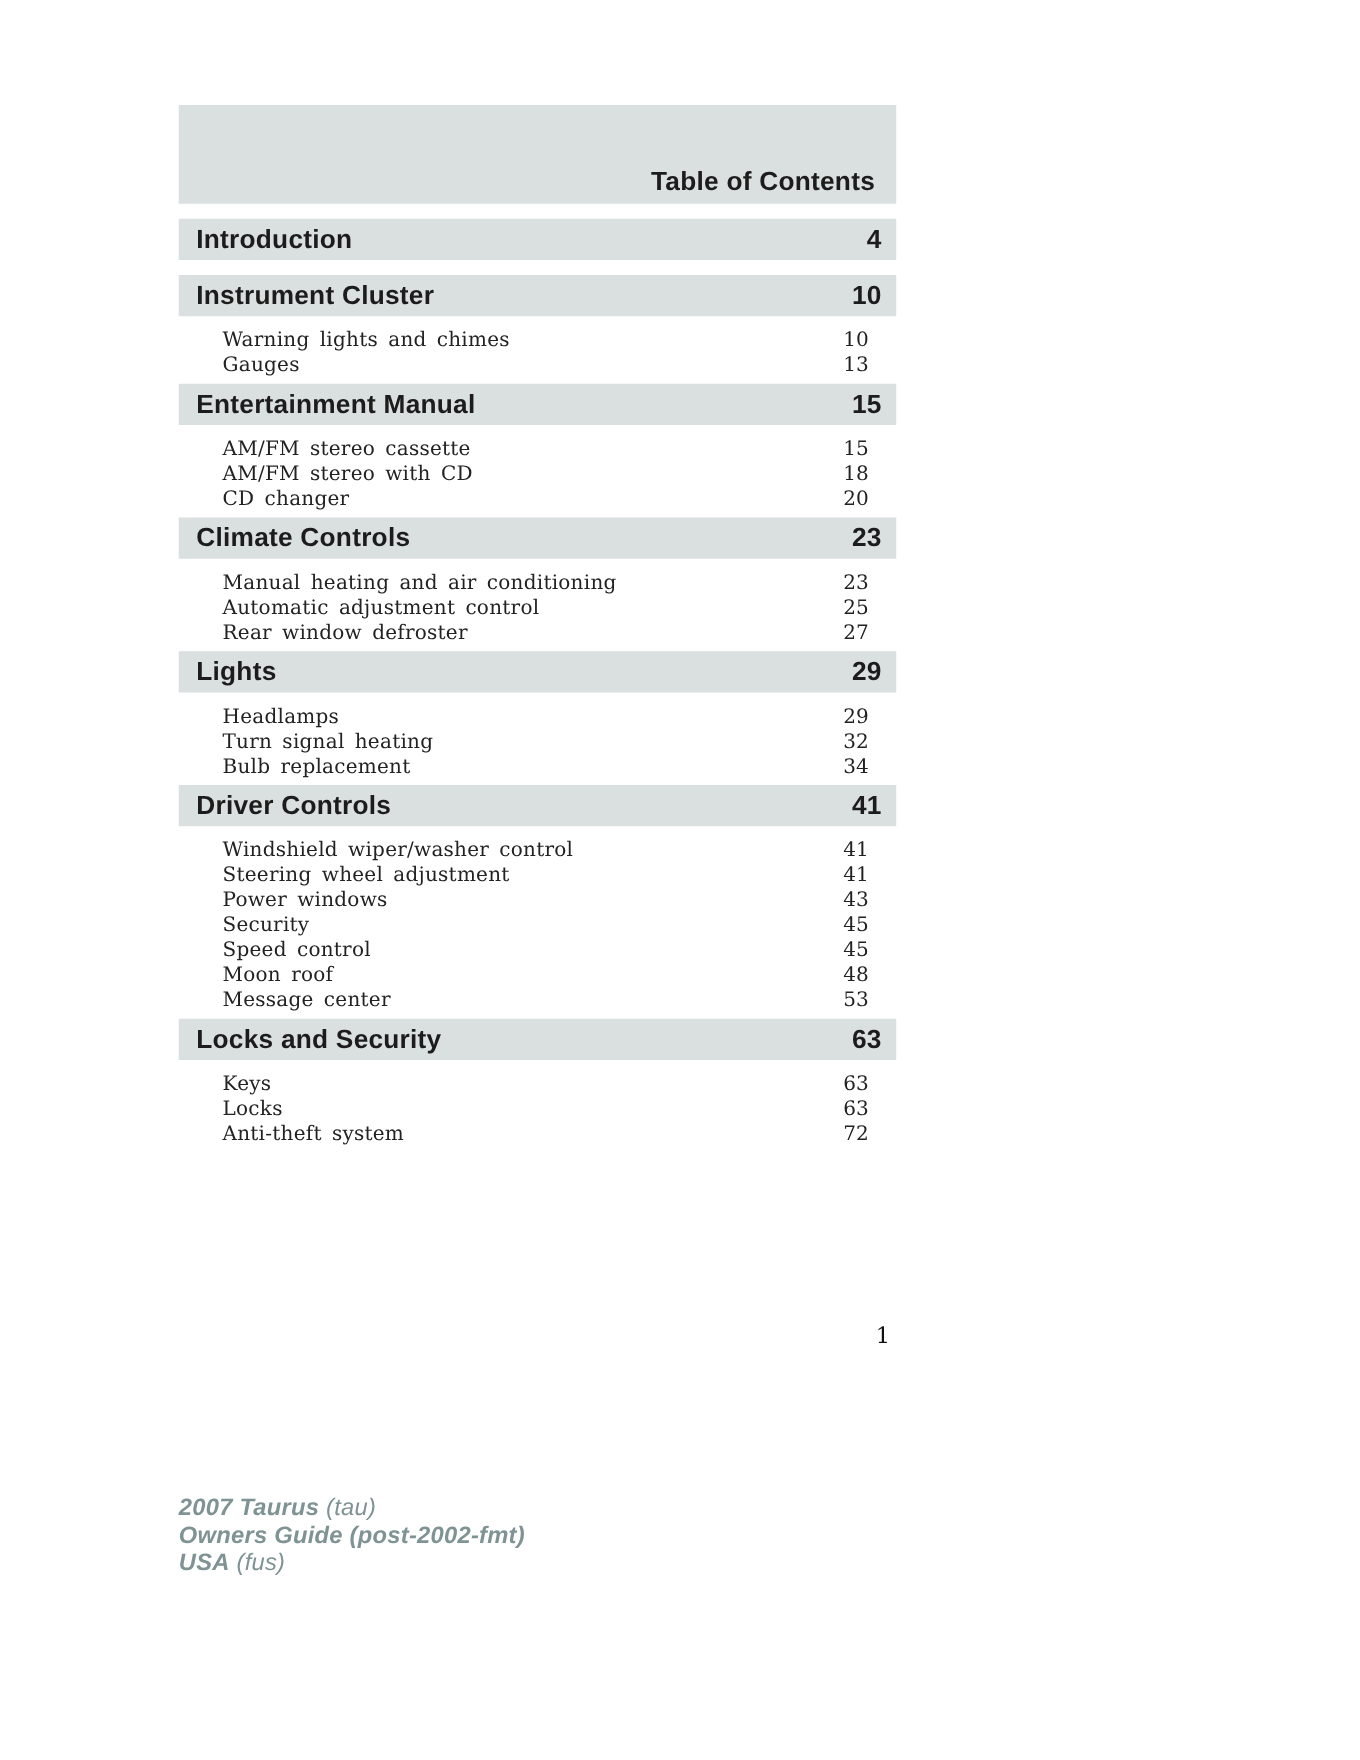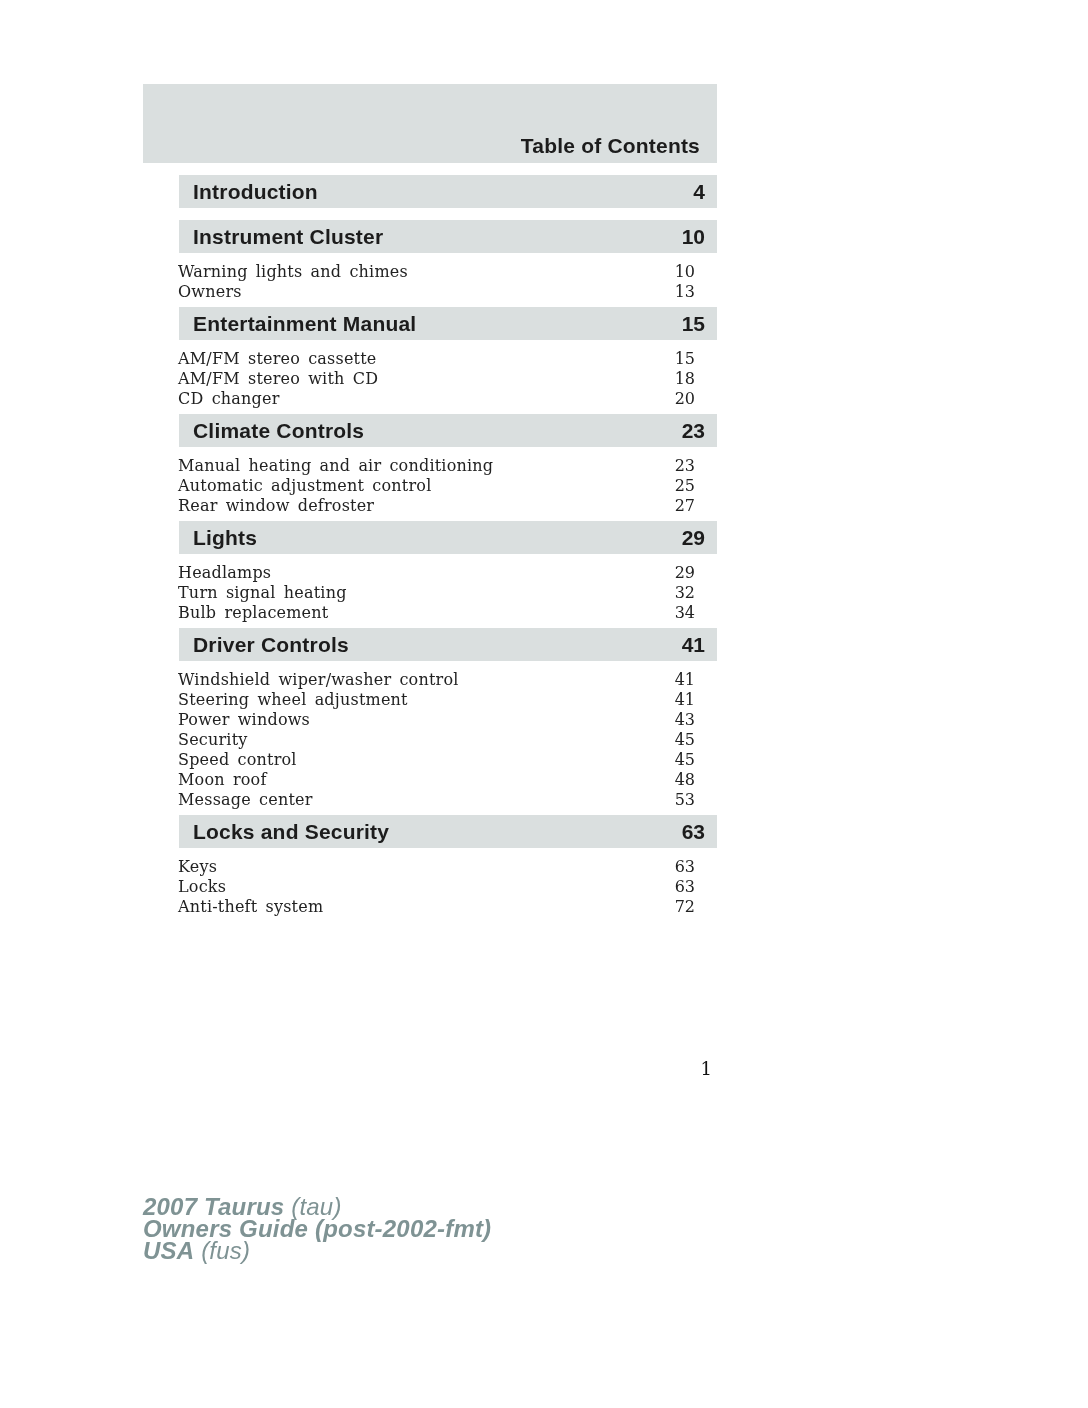--- a/index.html
+++ b/index.html
@@ -43,21 +43,20 @@
   .toc-section{margin:0;}
   .toc-section.gap-top .section-bar{margin-top:12px;}
   .section-bar{
     height:33px;
     background:var(--bar-bg);
     display:flex;
     align-items:center;
     justify-content:space-between;
     padding:0 12px 0 14px;
     box-sizing:border-box;
-    margin-left:36px;
   }
   .section-label{
     font-size:21px;
     font-weight:bold;
     letter-spacing:0.2px;
     white-space:nowrap;
   }
   .section-page{
     font-size:21px;
     font-weight:bold;
@@ -95,21 +94,21 @@
     box-sizing:border-box;
     font-family:"DejaVu Serif",serif;
     font-size:18px;
     color:#111;
   }
   
   .colophon{
     position:absolute;
     left:143px;top:1196px;
     font-style:italic;
-    font-size:24px;
+    font-size:19px;
     line-height:22px;
     color:var(--footer-ink);
     letter-spacing:0.2px;
   }
   .colophon .b{font-weight:bold;}
 </style>
 </head>
 <body>
 
 <div class="page">
@@ -131,21 +130,21 @@
           <div class="section-bar">
             <span class="section-label">Instrument Cluster</span>
             <span class="section-page">10</span>
           </div>
           <div class="item-list">
             <div class="item-row">
               <span class="item-label">Warning lights and chimes</span>
               <span class="item-page">10</span>
             </div>
             <div class="item-row">
-              <span class="item-label">Owners</span>
+              <span class="item-label">Gauges</span>
               <span class="item-page">13</span>
             </div>
           </div>
         </section>
         <section class="toc-section">
           <div class="section-bar">
             <span class="section-label">Entertainment Manual</span>
             <span class="section-page">15</span>
           </div>
           <div class="item-list">

